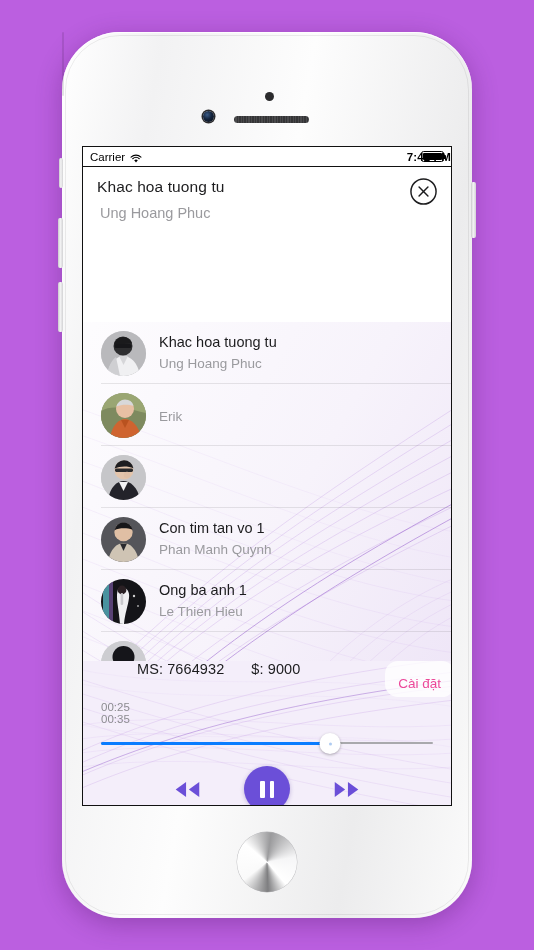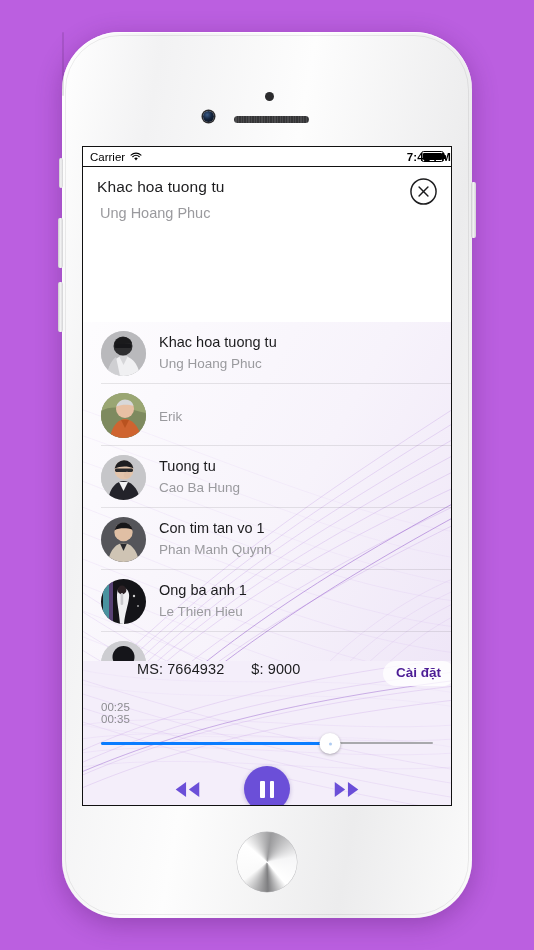--- a/index.html
+++ b/index.html
@@ -101,21 +101,21 @@
   
   .statusbar {
     height: 20px;
     display: flex; align-items: center;
     padding: 0 7px;
     font-size: 11.5px; color: #000;
     background: #fff;
     border-bottom: 1px solid #111;
     position: relative; z-index: 6;
   }
-  .sb-left  { display: flex; align-items: flex-start; gap: 5px; }
+  .sb-left  { display: flex; align-items: flex-end; gap: 5px; }
   .sb-time  { position: absolute; left: 0; right: 0; text-align: right;
               font-weight: bold; font-size: 11.5px; letter-spacing: .1px; }
   .sb-right { margin-left: auto; display: flex; align-items: center; z-index: 2; }
   .wifi { width: 12px; height: 10px; }
   .battery {
     width: 23px; height: 11px;
     border: 1.3px solid #000; border-radius: 2.6px;
     padding: 1.3px; position: relative;
   }
   .battery::after {
@@ -209,24 +209,23 @@
     padding: 0 0 0 44px;
   }
   .stat {
     font-size: 14.5px; color: #1c1c1e; letter-spacing: .1px;
   }
   .stat + .stat { margin-left: 27px; }
   .settings-btn {
     margin-left: auto; margin-right: -14px;
     background: rgba(255,255,255,.80);
     border: none; border-radius: 13px;
-    padding: 4px 14px 6px 13px;
-    font-family: inherit; font-size: 13.5px; color: #4c1d95;
+    padding: 15px 14px 6px 13px;
+    font-family: inherit; font-size: 13.5px; color: #ec4899;
     line-height: 15px;
-    font-weight: bold;
   }
 
   .time-row {
     position: relative; z-index: 2;
     display: flex; justify-content: space-between;
     padding: 6px 8px 0 8px;
     font-size: 11.5px; color: #8c8c90; flex-direction: column;
   }
 
   .slider-wrap {
@@ -423,24 +422,20 @@
           <svg viewBox="0 0 45 45">
               <rect width="45" height="45" fill="#c6c6c9"></rect>
               <circle cx="23" cy="15" r="9.5" fill="#e3c4ab"></circle>
               <path d="M23 5.2a9.6 9.6 0 0 1 9.4 8c-5.5-2.4-13.5-2.3-18.8.4A9.6 9.6 0 0 1 23 5.2z" fill="#1d1d20"></path>
               <rect x="14" y="13.5" width="18" height="3.4" rx="1.4" fill="#2a2a2d"></rect>
               <path d="M7 45 C9 32 16 26 22.5 26 C29 26 37 32 39 45z" fill="#23232a"></path>
               <path d="M18 27 L22.5 36 L27 27z" fill="#f2f2f4"></path>
               <circle cx="26" cy="20" r="3.2" fill="#dfbfa6"></circle>
             </svg>
         </div>
-        <div class="song-meta">
-          <div class="song-name">Tuong tu</div>
-          <div class="song-artist">Cao Ba Hung</div>
-        </div>
       </div>
 
       <div class="song-row">
         <div class="avatar">
           <svg viewBox="0 0 45 45">
               <rect width="45" height="45" fill="#55555a"></rect>
               <circle cx="22.5" cy="15" r="9.2" fill="#e0bfa4"></circle>
               <path d="M22.5 5.5a9.2 9.2 0 0 1 9 7.3c-5.5-2-13-2-18 .4a9.2 9.2 0 0 1 9-7.7z" fill="#17171a"></path>
               <path d="M7 45 C9 32 16 26 22.5 26 C29 26 36 32 38 45z" fill="#cfc4b4"></path>
               <path d="M19 26.5 L22.5 34 L26 26.5z" fill="#2a2a2e"></path>

